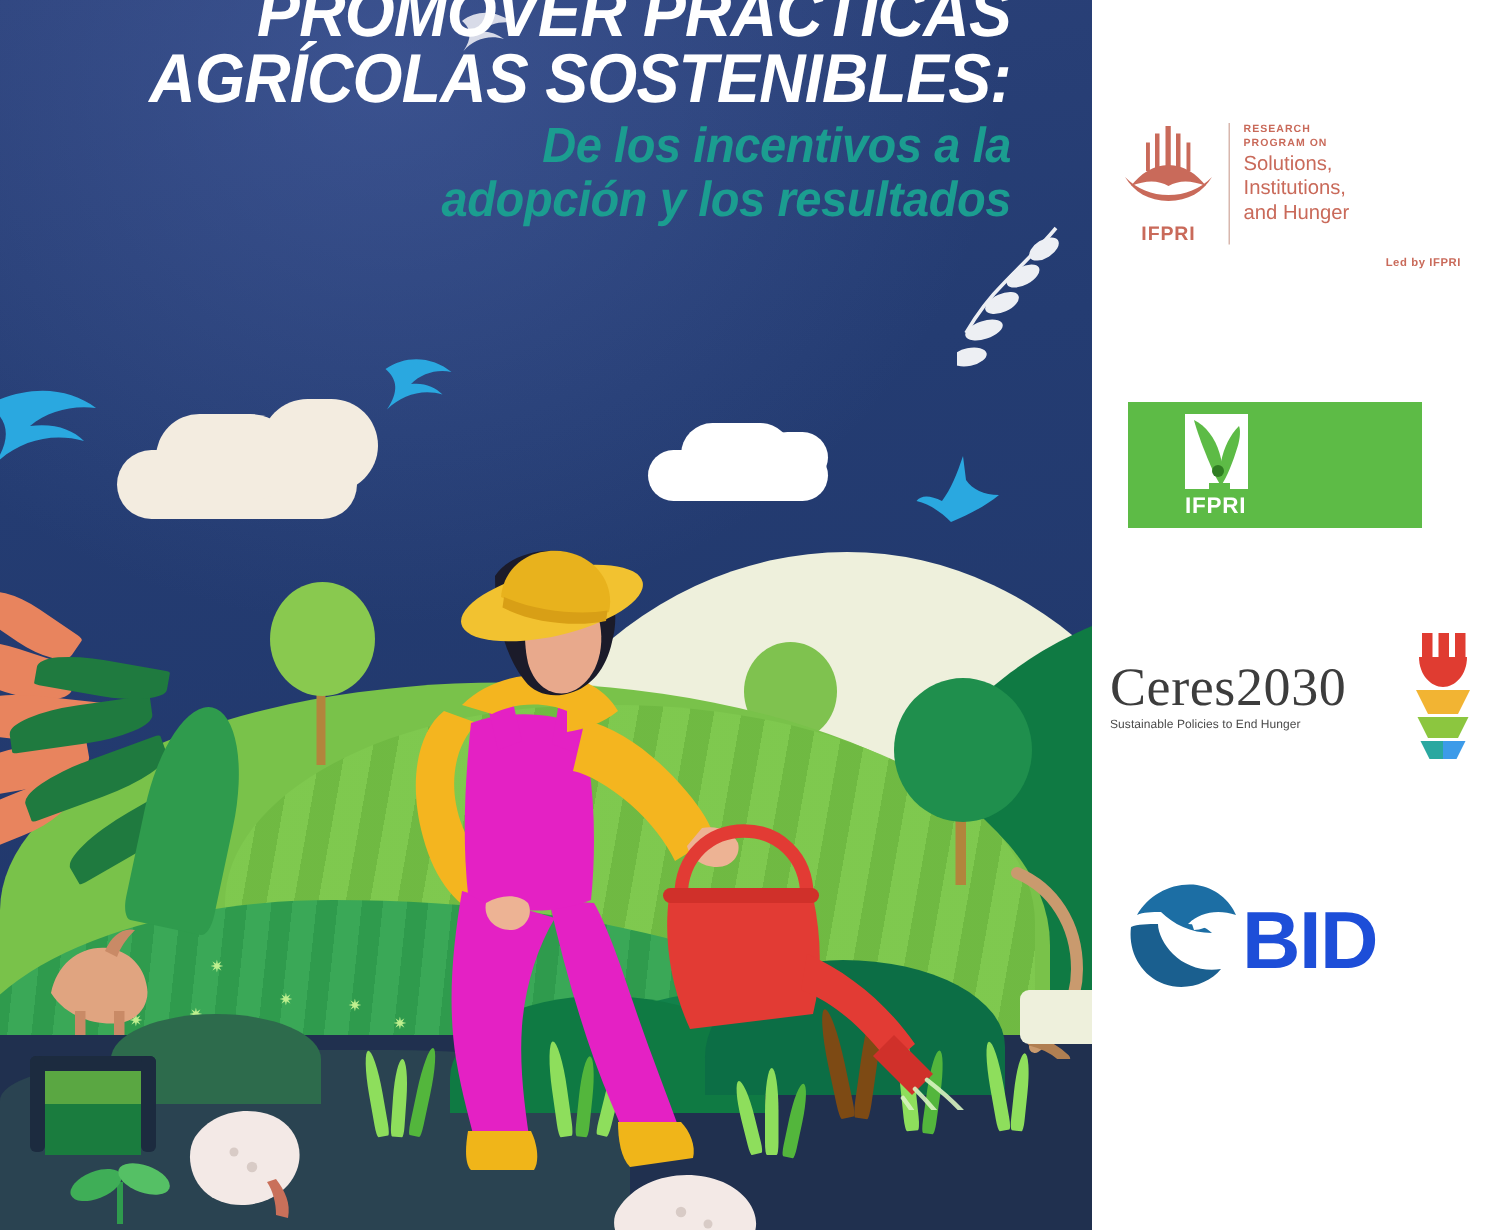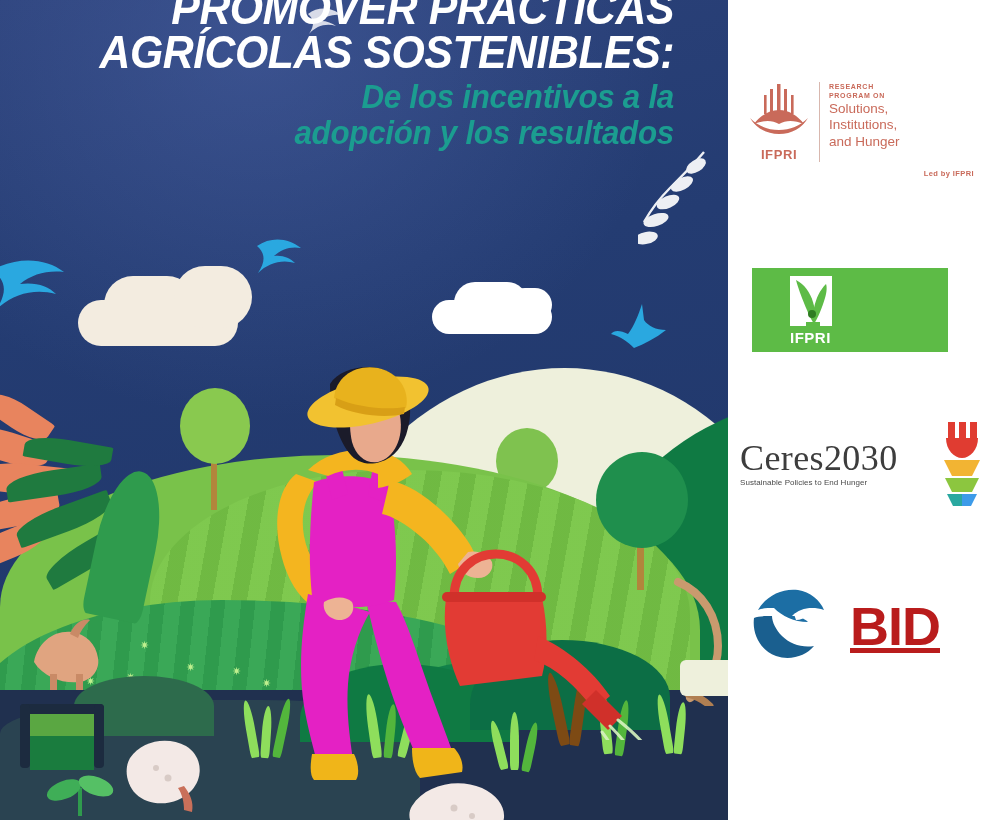--- a/index.html
+++ b/index.html
@@ -138,22 +138,22 @@
   
   #logo-ceres{ left:12px; top:440px; width:250px; height:74px; }
   .ceres-main{ font-family:"Liberation Serif", serif; font-size:36px; color:#3d3d3d;
     letter-spacing:.4px; line-height:1; }
   .ceres-sub{ font-size:8px; color:#4a4a4a; letter-spacing:.05px; margin-top:2px; }
   .ceres-icon{ position:absolute; right:4px; top:-20px; }
 
   
   #logo-bid{ left:22px; top:588px; width:220px; height:78px; }
   .bid-row{ display:flex; align-items:center; }
-  .bid-word{ font-size:54px; font-weight:bold; color:#b91c1c; letter-spacing:-1px;
-    margin-left:22px; line-height:1;text-decoration:underline;}
+  .bid-word{ font-size:54px; font-weight:bold; color:#1d4ed8; letter-spacing:-1px;
+    margin-left:0; line-height:1;}
 </style>
 </head>
 <body>
 
 <div id="page">
 
   <div id="cover">
     <div class="sky-glow"></div>
 
     <div class="cloud c1"></div>

